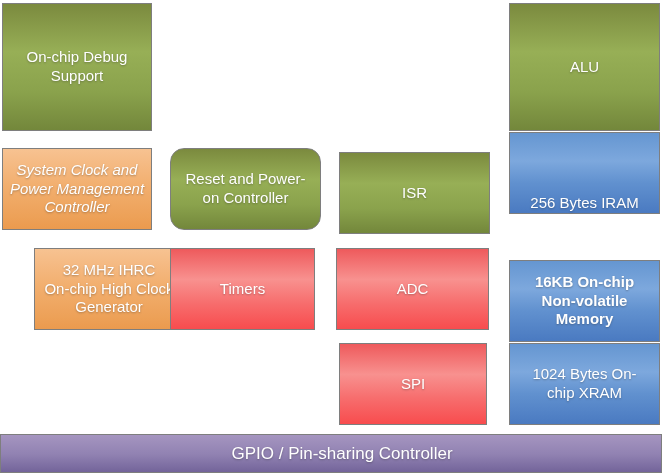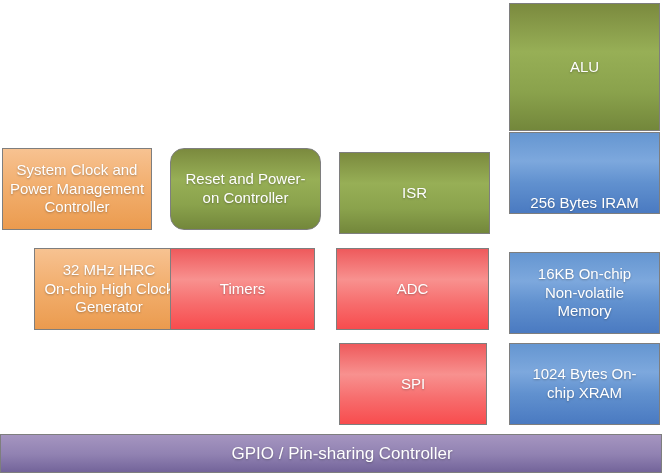--- a/index.html
+++ b/index.html
@@ -42,28 +42,28 @@
       #6596d1 0%, #7da8dd 35%, #6191cf 62%, #4a7ac1 100%);
   }
   .purple {
     background: linear-gradient(to bottom,
       #a595c0 0%, #9182b2 52%, #73649a 100%);
   }
   
   .b-debug  { left: 2px;   top: 3px;   width: 150px; height: 128px; }
   .b-cpu    { left: 170px; top: 3px;   width: 321px; height: 128px; font-size: 29px; }
   .b-alu    { left: 509px; top: 3px;   width: 151px; height: 128px; }
-  .b-sysclk { left: 2px;   top: 148px; width: 150px; height: 82px; }
+  .b-sysclk { left: 2px;   top: 148px; width: 150px; height: 82px; font-style: italic; }
   .b-reset  { left: 170px; top: 148px; width: 151px; height: 82px; border-radius: 14px; }
   .b-isr    { left: 339px; top: 152px; width: 151px; height: 82px; }
   .b-iram   { left: 509px; top: 132px; width: 151px; height: 82px; align-items: flex-end; }
   .b-ihrc   { left: 2px;   top: 248px; width: 150px; height: 82px; margin-left: 32px; }
   .b-timers { left: 170px; top: 248px; width: 145px; height: 82px; }
   .b-adc    { left: 336px; top: 248px; width: 153px; height: 82px; }
-  .b-nvm    { left: 509px; top: 252px; width: 151px; height: 82px; }
+  .b-nvm    { left: 509px; top: 260px; width: 151px; height: 82px; font-weight: bold; }
   .b-spi    { left: 339px; top: 343px; width: 148px; height: 82px; }
   .b-xram   { left: 509px; top: 343px; width: 151px; height: 82px; }
   .b-gpio   { left: 0px;   top: 434px; width: 662px; height: 39px; font-size: 17px; padding-left: 22px; }
   
   .subbox {
     position: absolute;
     box-sizing: border-box;
     right: 0;
     width: 92px;
     border: 1.5px solid #ced3c2;
@@ -75,20 +75,24 @@
     text-shadow: 0 1px 1px rgba(40,40,40,0.3);
   }
   .sb-acc { bottom: 18px; height: 21px; background: #6d7e35; }
   .sb-reg { bottom: 0;    height: 19px; background: #8ba14c; }
 </style>
 </head>
 <body>
 
 <div class="canvas">
 
+  <div class="block green b-debug">
+    <span class="label">On-chip Debug
+Support</span>
+  </div>
 
 
   <div class="block green b-alu">
     <span class="label">ALU</span>
   </div>
 
   <div class="block orange b-sysclk">
     <span class="label">System Clock and
 Power Management
 Controller</span>

